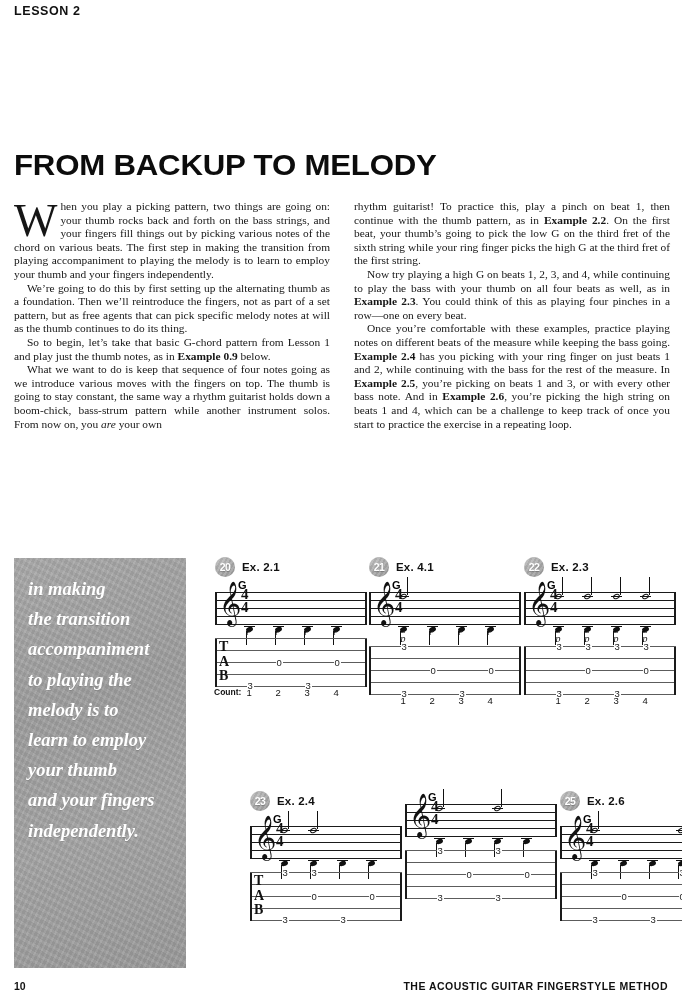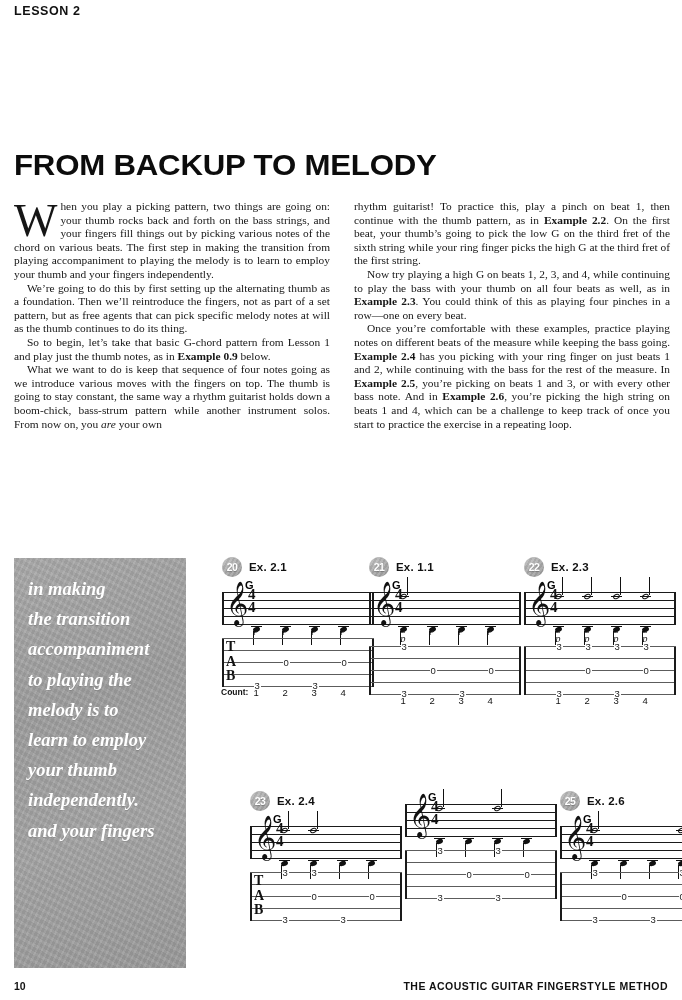--- a/index.html
+++ b/index.html
@@ -329,27 +329,27 @@
 </div>
 
 <div class="pullquote">
   <div class="qline">in making</div>
   <div class="qline">the transition</div>
   <div class="qline">accompaniment</div>
   <div class="qline">to playing the</div>
   <div class="qline">melody is to</div>
   <div class="qline">learn to employ</div>
   <div class="qline">your thumb</div>
+  <div class="qline">and your fingers</div>
   <div class="qline">independently.</div>
-  <div class="qline">and your fingers</div>
 </div>
 
 <div class="music-area">
   <div class="ex-row" id="row1" style="height: 218px;">
-      <div class="ex-block" style="left: 8px; width: 152px;">
+      <div class="ex-block" style="left: 1px; width: 152px;">
         <div class="ex-head">
           <div class="track-badge">20</div>
           <div class="ex-label">Ex. 2.1</div>
         </div>
         <div class="chordsym">G</div>
         <div class="system">
           <div class="staff">
             <div class="sl l1"></div>
             <div class="sl l2"></div>
             <div class="sl l3"></div>
@@ -402,21 +402,21 @@
             <div class="countnum" style="left: 31.5px;">1</div>
             <div class="countnum" style="left: 60.5px;">2</div>
             <div class="countnum" style="left: 89.5px;">3</div>
             <div class="countnum" style="left: 118.5px;">4</div>
           </div>
         </div>
       </div>
       <div class="ex-block" style="left: 155px; width: 152px;">
         <div class="ex-head">
           <div class="track-badge">21</div>
-          <div class="ex-label">Ex. 1.1</div>
+          <div class="ex-label">Ex. 4.1</div>
         </div>
         <div class="chordsym">G</div>
         <div class="system">
           <div class="staff">
             <div class="sl l1"></div>
             <div class="sl l2"></div>
             <div class="sl l3"></div>
             <div class="sl l4"></div>
             <div class="clef">𝄞</div>
             <div class="timesig">

